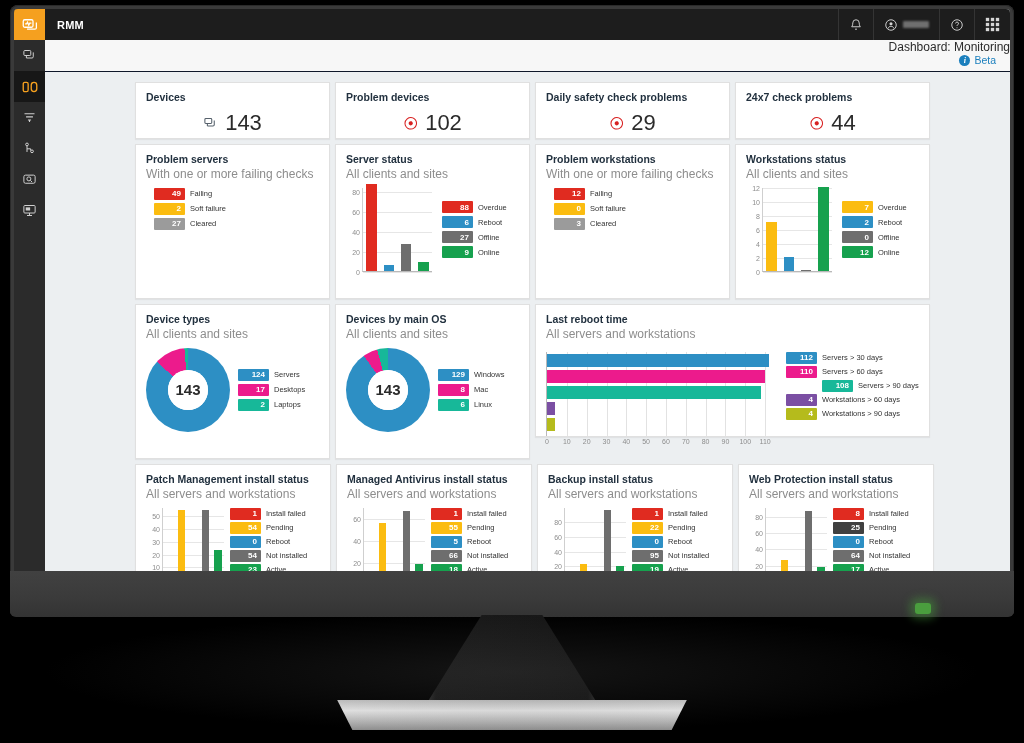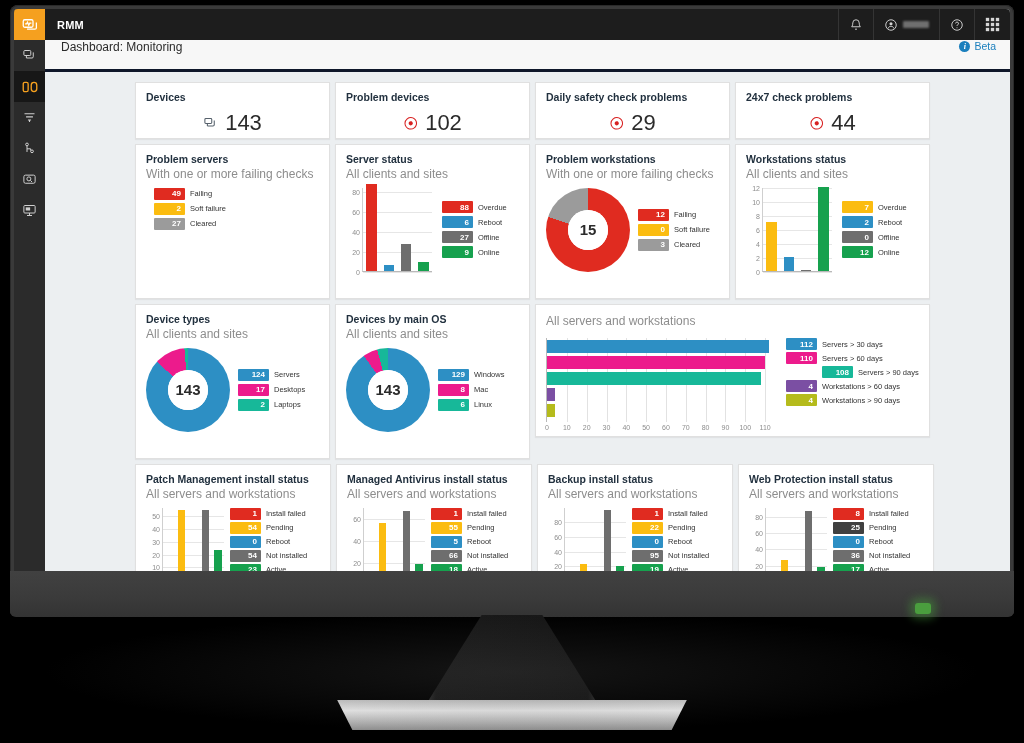--- a/index.html
+++ b/index.html
@@ -93,22 +93,22 @@
     width:31px; height:31px; display:flex; align-items:center; justify-content:center;
     color:#cfcfcf; cursor:pointer;
   }
   .rail-btn.active { background:#171717; }
   .rail-btn.active svg { stroke:#f5a01f; }
   .rail-brand { width:31px;height:31px;background:#f5a01f;display:flex;align-items:center;justify-content:center; }
 
   
   #page-header {
     position:absolute; left:31px; top:31px; width:965px; height:32px;
-    background:#f7f7f7; border-bottom:3px solid #0f172a;
-    display:flex; align-items:flex-start;
+    background:#f7f7f7; border-bottom:1px solid #0f172a;
+    display:flex; align-items:flex-end;flex-direction:column;
   }
   #page-title { font-size:12px; color:#2b2b2b; margin-left:16px; font-weight:400; }
   #beta-badge {
     margin-left:auto; margin-right:14px; display:flex; align-items:center; gap:4px;
     color:#1b7fbd; font-size:10.5px;
   }
   .info-dot {
     width:11px;height:11px;border-radius:50%;background:#1b7fbd;color:#fff;
     font-size:8px;font-weight:bold;display:flex;align-items:center;justify-content:center;
     font-style:italic; font-family:"Liberation Serif",serif;
@@ -420,26 +420,20 @@
                   <div class="legend-chip" style="background: rgb(22, 161, 78);">9</div>
                   <div class="legend-label">Online</div>
                 </div>
               </div>
             </div>
           </div>
         <div class="card wide">
             <div class="card-title">Problem workstations</div>
             <div class="card-sub">With one or more failing checks</div>
             <div class="chart-body">
-              <div class="donut-wrap" style="width: 84px; height: 84px; flex: 0 0 84px;">
-                <div class="donut" style="width: 84px; height: 84px; background: conic-gradient(rgb(224, 43, 32) 0deg, rgb(224, 43, 32) 288deg, rgb(251, 188, 16) 288deg, rgb(251, 188, 16) 288deg, rgb(155, 155, 155) 288deg, rgb(155, 155, 155) 360deg); position: relative;">
-                  <div style="position: absolute; left: 22px; top: 22px; width: 40px; height: 40px; background: rgb(255, 255, 255); border-radius: 50%;"></div>
-                </div>
-                <div class="donut-center">15</div>
-              </div>
               <div style="width: 8px;"></div>
               <div class="legend">
                 <div class="legend-row">
                   <div class="legend-chip" style="background: rgb(224, 43, 32);">12</div>
                   <div class="legend-label">Failing</div>
                 </div>
                 <div class="legend-row">
                   <div class="legend-chip" style="background: rgb(251, 188, 16);">0</div>
                   <div class="legend-label">Soft failure</div>
                 </div>
@@ -558,20 +552,21 @@
                   <div class="legend-label">Mac</div>
                 </div>
                 <div class="legend-row">
                   <div class="legend-chip" style="background: rgb(23, 184, 153);">6</div>
                   <div class="legend-label">Linux</div>
                 </div>
               </div>
             </div>
           </div>
         <div class="card wide-2">
+            <div class="card-title">Last reboot time</div>
             <div class="card-sub">All servers and workstations</div>
             <div class="chart-body" style="margin-top: 10px;">
               <div class="hbar" style="width: 228px;">
                 <div class="hbar-plot" style="width: 228px; height: 84px; position: relative; padding-top: 2px;">
                   <div class="xtick" style="left: 0px;">0</div>
                   <div class="vgridline" style="left: 19.8px;"></div>
                   <div class="xtick" style="left: 19.8px;">10</div>
                   <div class="vgridline" style="left: 39.7px;"></div>
                   <div class="xtick" style="left: 39.7px;">20</div>
                   <div class="vgridline" style="left: 59.5px;"></div>
@@ -852,21 +847,21 @@
                 </div>
                 <div class="legend-row">
                   <div class="legend-chip" style="background: #404040;">25</div>
                   <div class="legend-label">Pending</div>
                 </div>
                 <div class="legend-row">
                   <div class="legend-chip" style="background: rgb(45, 143, 196);">0</div>
                   <div class="legend-label">Reboot</div>
                 </div>
                 <div class="legend-row">
-                  <div class="legend-chip" style="background: rgb(110, 110, 110);">36</div>
+                  <div class="legend-chip" style="background: rgb(110, 110, 110);">64</div>
                   <div class="legend-label">Not installed</div>
                 </div>
                 <div class="legend-row">
                   <div class="legend-chip" style="background: rgb(22, 161, 78);">17</div>
                   <div class="legend-label">Active</div>
                 </div>
               </div>
             </div>
           </div>
       </div>

